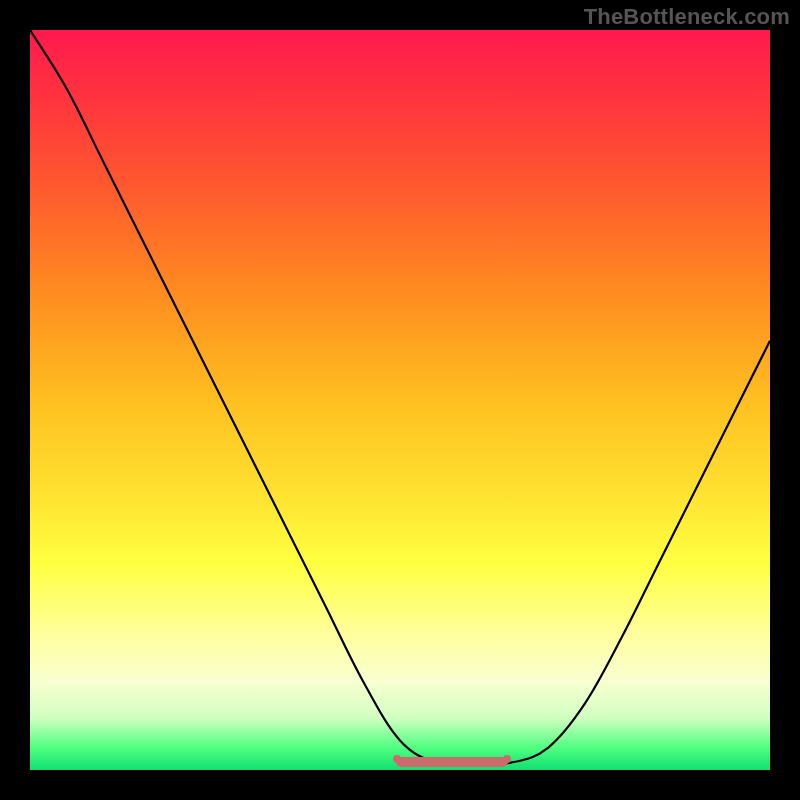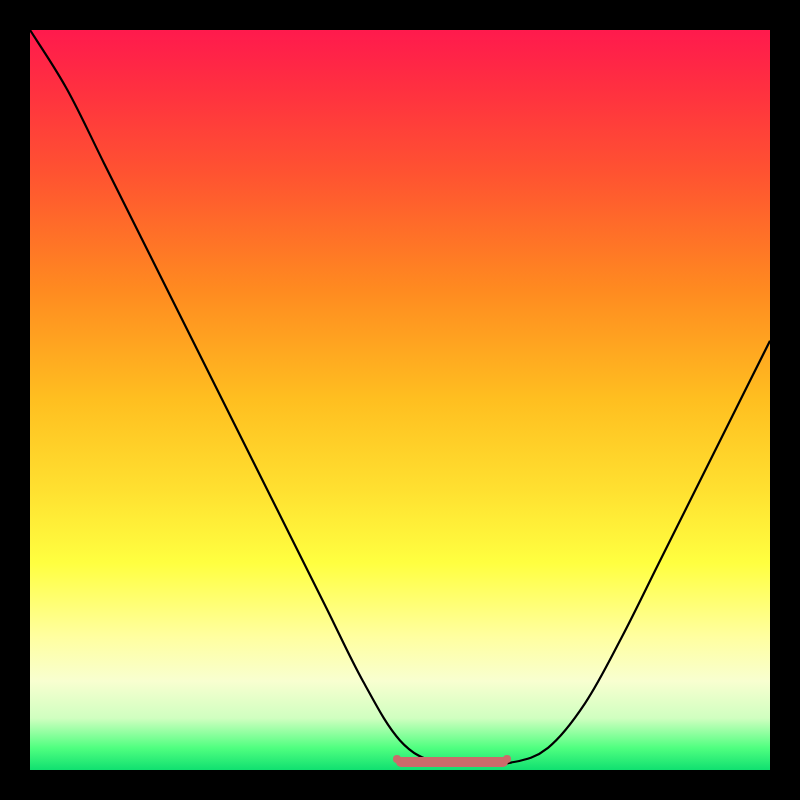--- a/index.html
+++ b/index.html
@@ -78,20 +78,21 @@
     top: -2px;
   }
   .flat-marker::before { left: -3px; }
   .flat-marker::after  { right: -3px; }
 </style>
 </head>
 <body>
 
 <div class="frame">
 
+  <div class="watermark">TheBottleneck.com</div>
 
   <div class="plot">
 
     <svg class="curve" viewBox="0 0 740 740" preserveAspectRatio="none">
       <path d="M 0.0 0.0 C 6.7 10.7, 23.7 35.2, 37.0 59.2 C 50.3 83.2, 60.7 106.6, 74.0 133.2 C 87.3 159.8, 97.7 180.6, 111.0 207.2 C 124.3 233.8, 134.7 254.6, 148.0 281.2 C 161.3 307.8, 171.7 328.6, 185.0 355.2 C 198.3 381.8, 208.7 402.6, 222.0 429.2 C 235.3 455.8, 245.7 476.6, 259.0 503.2 C 272.3 529.8, 282.7 550.6, 296.0 577.2 C 309.3 603.8, 319.7 627.2, 333.0 651.2 C 346.3 675.2, 356.7 695.7, 370.0 710.4 C 383.3 725.1, 393.7 728.6, 407.0 732.6 C 420.3 736.6, 430.7 732.6, 444.0 732.6 C 457.3 732.6, 467.7 735.3, 481.0 732.6 C 494.3 729.9, 504.7 728.5, 518.0 717.8 C 531.3 707.1, 541.7 693.4, 555.0 673.4 C 568.3 653.4, 578.7 632.1, 592.0 606.8 C 605.3 581.5, 615.7 559.4, 629.0 532.8 C 642.3 506.2, 652.7 485.4, 666.0 458.8 C 679.3 432.2, 689.7 411.4, 703.0 384.8 C 716.3 358.2, 733.3 324.1, 740.0 310.8" fill="none" stroke="#000000" stroke-width="2.2"></path>
     </svg>
 
     <div class="flat-marker" style="left: 366px; width: 111.6px; top: 726.6px; background: rgb(204, 107, 107);"></div>
 
   </div>

